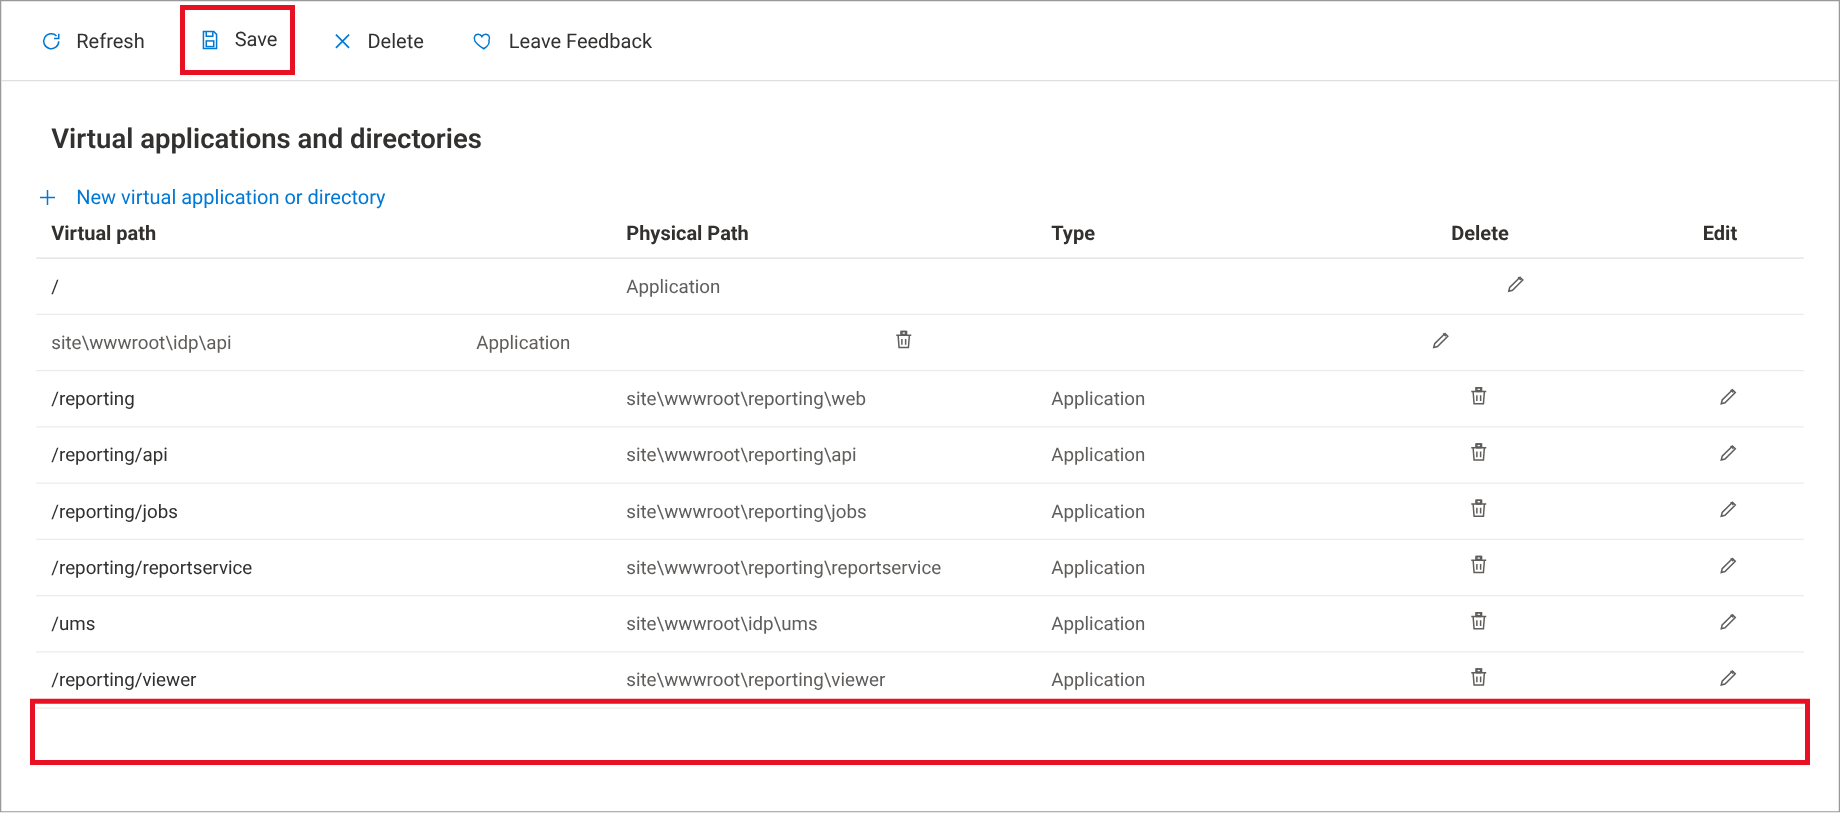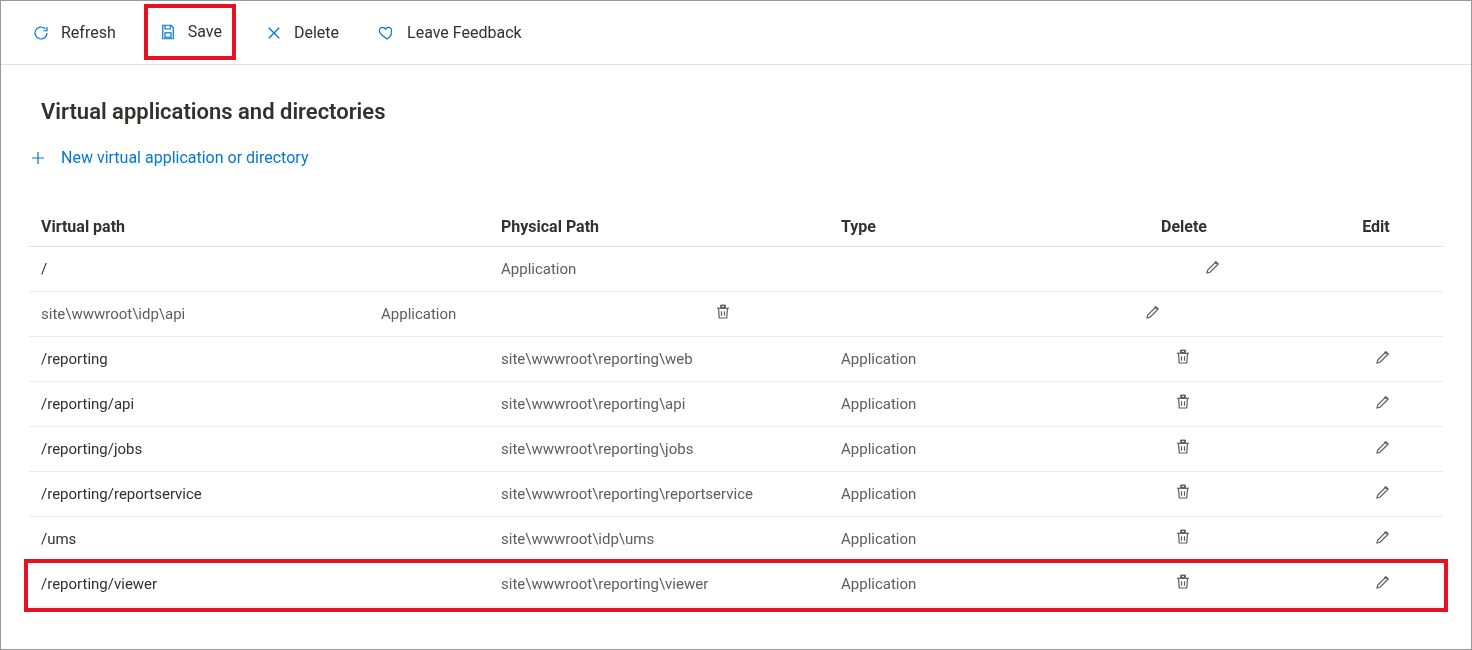--- a/index.html
+++ b/index.html
@@ -48,21 +48,20 @@
     font-size: 22px;
     font-weight: 600;
     margin: 24px 0 24px 12px;
   }
   .add-link {
     display: flex;
     gap: 14px;
     color: #0078d4;
     font-size: 16px;
     cursor: pointer;
-    margin-bottom: 40px;
   }
   .add-link .plus {
     color:#0078d4;
     display:flex; align-items:center; justify-content:center;
   }
   .tbl { width: 100%; }
   .thead {
     display:flex;
     padding: 10px 12px;
     border-bottom: 1px solid #e1dfdd;

